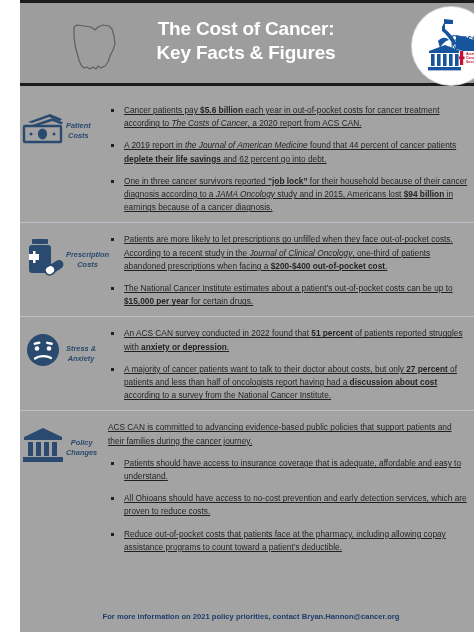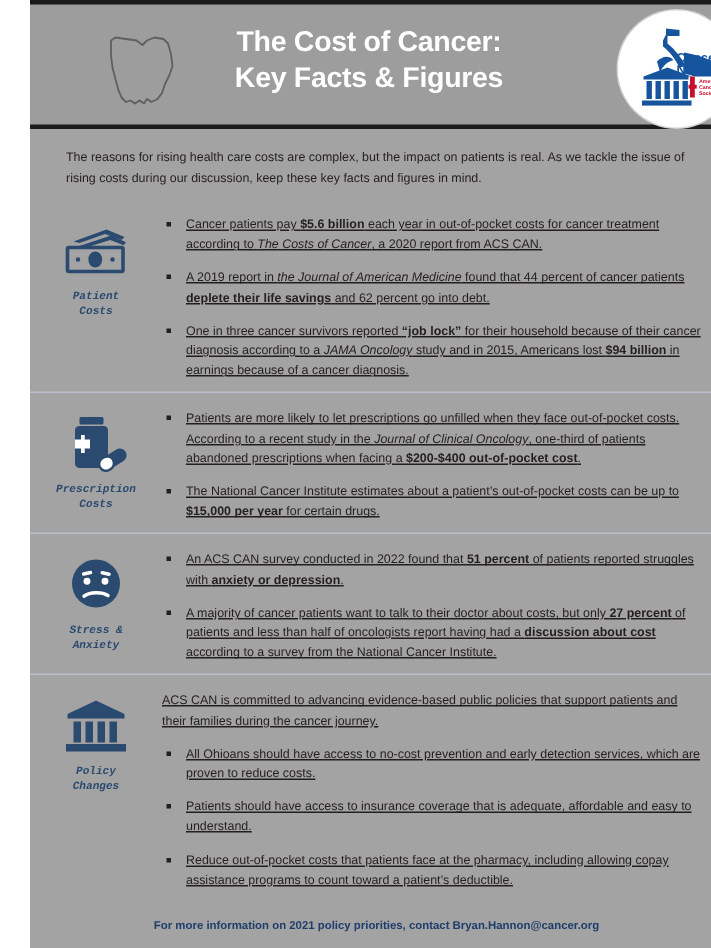--- a/index.html
+++ b/index.html
@@ -88,24 +88,23 @@
     display: flex;
     align-items: flex-start;
     position: relative;
     padding: 6px 0 6px 0;
   }
   .section + .section { border-top: 1px solid #b9c0c9; }
   .icon-col {
     width: 88px;
     flex: 0 0 88px;
     display: flex;
-    flex-direction: column;
+    flex-direction: row;
     align-items: center;
     padding-top: 8px;
-    font-family: Liberation Mono, monospace;
   }
   .icon-glyph {
     width: 46px;
     height: 40px;
     display: flex;
     align-items: center;
     justify-content: center;
   }
   .icon-glyph svg { display: block; }
   .icon-label {
@@ -213,21 +212,20 @@
         <text x="54" y="48.4" font-family="Liberation Sans, sans-serif" font-size="3.5" font-weight="bold" fill="#c8102e">American</text>
         <text x="54" y="52.4" font-family="Liberation Sans, sans-serif" font-size="3.5" font-weight="bold" fill="#c8102e">Cancer</text>
         <text x="54" y="56.4" font-family="Liberation Sans, sans-serif" font-size="3.5" font-weight="bold" fill="#c8102e">Society®</text>
 
         <text x="39" y="34" font-family="Liberation Sans, sans-serif" font-size="8.6" font-weight="bold" fill="#16559e">Cancer Action</text>
         <text x="39" y="42" font-family="Liberation Sans, sans-serif" font-size="8.6" font-weight="bold" fill="#16559e">Network</text>
       </svg>
     </div>
   </div>
 
-  <p class="intro">The reasons for rising health care costs are complex, but the impact on patients is real. As we tackle the issue of rising costs during our discussion, keep these key facts and figures in mind.</p>
 
   <div class="sections">
 
     <div class="section">
       <div class="icon-col">
         <span class="icon-glyph">
           <svg viewBox="0 0 46 36" width="46" height="36" aria-hidden="true">
             <path d="M8 12 L30 4 L42 9 L40 11 L29 7 L12 13 Z" fill="#2b4a6f"></path>
             <path d="M9 16 L33 8 L43 12.5 L41.5 14.5 L32.5 11 L13 17 Z" fill="#2b4a6f"></path>
             <rect x="4" y="16" width="37" height="16" rx="1" fill="none" stroke="#2b4a6f" stroke-width="2.4"></rect>
@@ -315,22 +313,22 @@
           </svg>
         </span>
         <span class="icon-label">
           <span>Policy</span>
           <span>Changes</span>
         </span>
       </div>
       <div class="content-col">
         <p class="lead-text">ACS CAN is committed to advancing evidence-based public policies that support patients and their families during the cancer journey.</p>
         <ul class="bullets">
+          <li><span>Patients should have access to insurance coverage that is adequate, affordable and easy to understand.</span></li>
           <li><span>All Ohioans should have access to no-cost prevention and early detection services, which are proven to reduce costs.</span></li>
-          <li><span>Patients should have access to insurance coverage that is adequate, affordable and easy to understand.</span></li>
           <li><span>Reduce out-of-pocket costs that patients face at the pharmacy, including allowing copay assistance programs to count toward a patient’s deductible.</span></li>
         </ul>
       </div>
     </div>
   </div>
 
   <div class="footer">For more information on 2021 policy priorities, contact Bryan.Hannon@cancer.org</div>
 
 </div>
 

